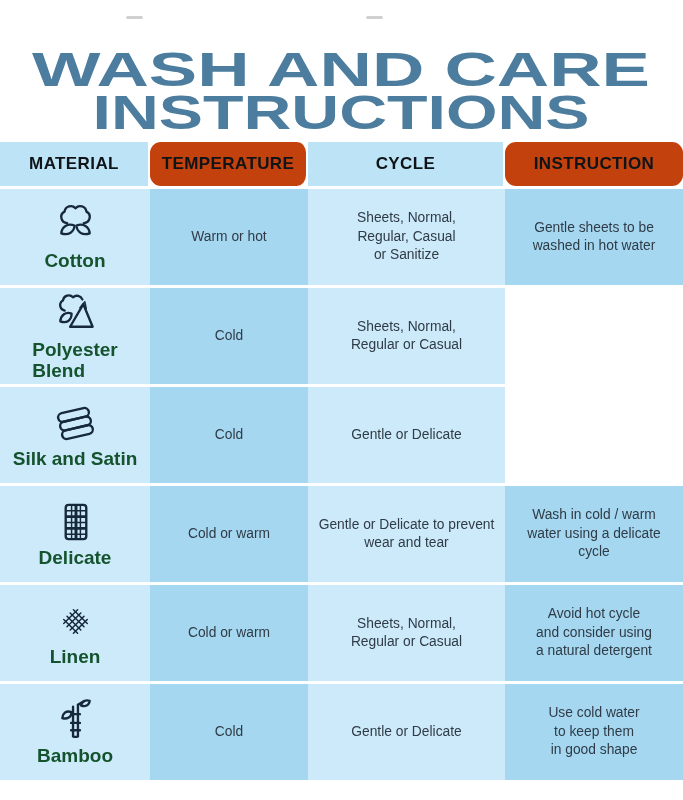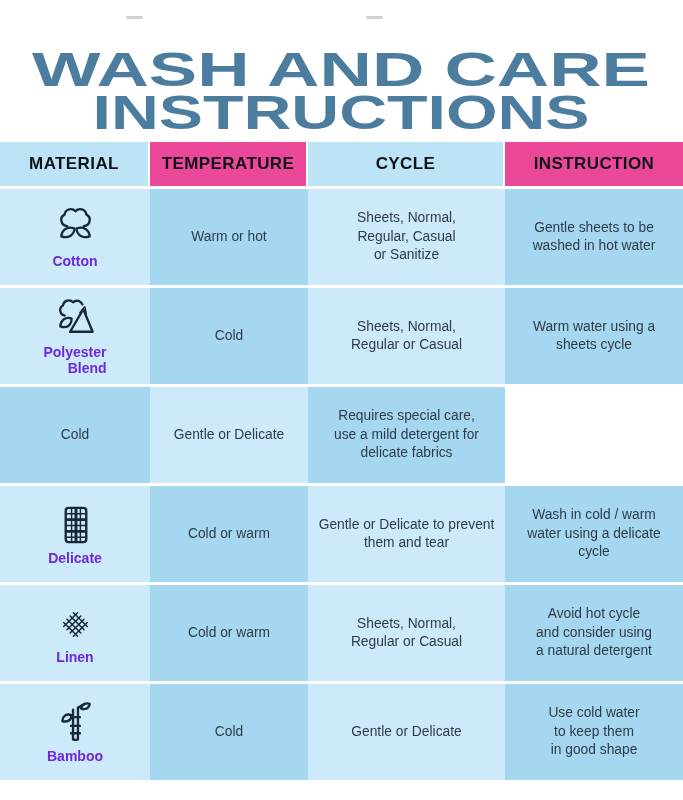--- a/index.html
+++ b/index.html
@@ -23,39 +23,39 @@
   .trow{height:96px;margin-top:3px;}
 
   .cell{
     display:flex;align-items:center;justify-content:center;text-align:center;
     box-sizing:border-box;overflow:hidden;
   }
   .hc{
     font-weight:700;font-size:17px;letter-spacing:0.4px;color:#101418;
   }
   .hc-light{background:#bde4f6;}
-  .hc-dark{background:#ec4899;}
+  .hc-dark{background:#c2410c;border-radius:11px;}
   .hc-sep{border-right:2px solid #ffffff;}
   .bc-light{background:#cdeafa;}
   .bc-dark{background:#a5d7f0;}
 
   .cell-text{
     font-size:13.8px;line-height:1.34;color:#2f3b46;white-space:pre-line;
     padding:0 3px;
   }
   .mat-cell{flex-direction:column;gap:2px;}
   .mat-icon{width:47px;height:47px;flex:0 0 auto;}
   .mat-icon path,.mat-icon line,.mat-icon rect{
     fill:none;stroke:#16293b;stroke-width:2.4;stroke-linecap:round;stroke-linejoin:round;
   }
   .mat-icon .thin{stroke-width:1.5;}
   .mat-icon .thick{stroke-width:3;}
   .mat-label{
-    font-weight:700;font-size:14px;color:#6d28d9;line-height:1.1;white-space:pre-line;
-    text-align:right;
+    font-weight:700;font-size:19px;color:#14532d;line-height:1.1;white-space:pre-line;
+    text-align:left;
   }
 </style>
 </head>
 <body>
 
 <div class="dash d1"></div>
 <div class="dash d2"></div>
 
 <svg class="title-svg" width="683" height="96" viewBox="0 0 683 96">
   <text class="title-line" x="341" y="40" text-anchor="middle" textLength="618" lengthAdjust="spacingAndGlyphs">WASH AND CARE</text>
@@ -105,37 +105,38 @@
       <div class="mat-label">Polyester
 Blend</div>
     </div>
     <div class="cell bc-dark">
         <div class="cell-text">Cold</div>
       </div>
     <div class="cell bc-light">
         <div class="cell-text">Sheets, Normal,
 Regular or Casual</div>
       </div>
-    <div class="cell bc-dark">
-        <div class="cell-text">Warm water using a
-sheets cycle</div>
-      </div>
-  </div>
-
-  <div class="tgrid trow">
+  </div>
+
+  <div class="tgrid trow">
+    <div class="cell bc-light mat-cell">
+      <svg class="mat-icon" viewBox="0 0 48 48">
+        <g transform="rotate(-13 24 24)">
+          <rect x="8" y="10.5" width="32" height="9" rx="4.5"></rect>
+          <rect x="8" y="19.5" width="32" height="9" rx="4.5"></rect>
+          <rect x="8" y="28.5" width="32" height="9" rx="4.5"></rect>
+        </g>
+      </svg>
+      <div class="mat-label">Silk and Satin</div>
+    </div>
     <div class="cell bc-dark">
         <div class="cell-text">Cold</div>
       </div>
     <div class="cell bc-light">
         <div class="cell-text">Gentle or Delicate</div>
-      </div>
-    <div class="cell bc-dark">
-        <div class="cell-text">Requires special care,
-use a mild detergent for
-delicate fabrics</div>
       </div>
   </div>
 
   <div class="tgrid trow">
     <div class="cell bc-light mat-cell">
       <svg class="mat-icon" viewBox="0 0 48 48">
         <clipPath id="flannelClip">
             <rect x="14" y="6" width="21" height="35" rx="3"></rect>
           </clipPath>
         <rect x="14" y="6" width="21" height="35" rx="3"></rect>
@@ -146,21 +147,21 @@
           <path class="thick" d="M14 18 H35 M14 30 H35"></path>
         </g>
       </svg>
       <div class="mat-label">Delicate</div>
     </div>
     <div class="cell bc-dark">
         <div class="cell-text">Cold or warm</div>
       </div>
     <div class="cell bc-light">
         <div class="cell-text">Gentle or Delicate to prevent
-them and tear</div>
+wear and tear</div>
       </div>
     <div class="cell bc-dark">
         <div class="cell-text">Wash in cold / warm
 water using a delicate
 cycle</div>
       </div>
   </div>
 
   <div class="tgrid trow">
     <div class="cell bc-light mat-cell">

